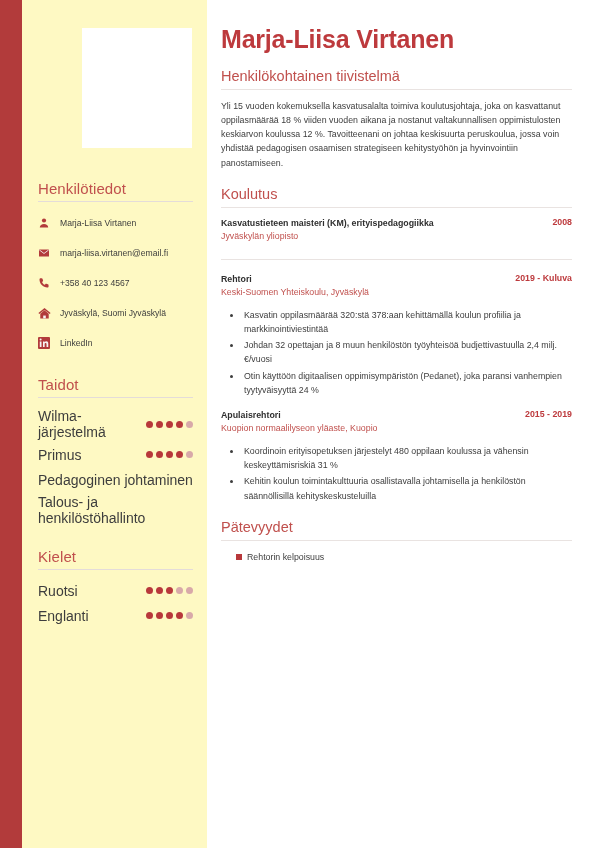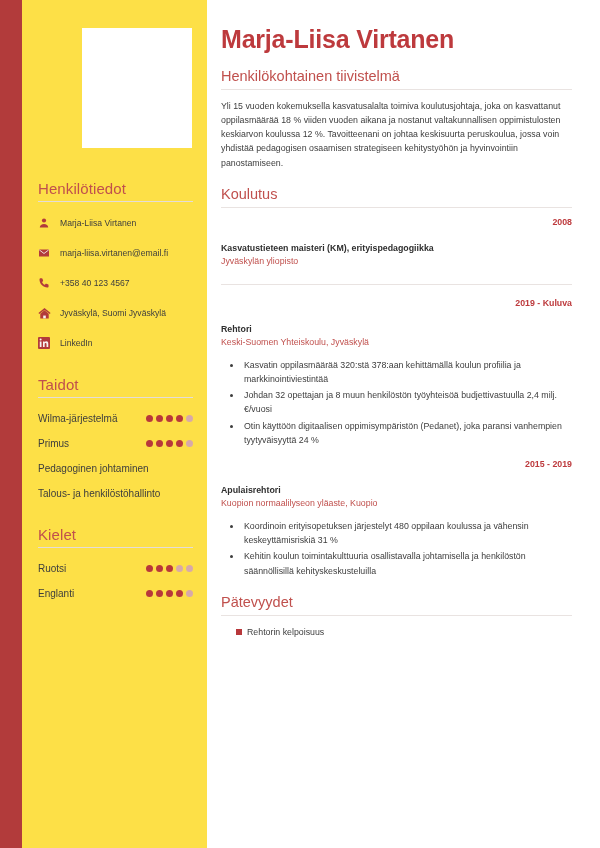--- a/index.html
+++ b/index.html
@@ -27,21 +27,21 @@
     width: 22px;
     height: 848px;
     background: #b23b3b;
     flex: 0 0 22px;
   }
 
   
   .sidebar {
     width: 185px;
     flex: 0 0 185px;
-    background: #fde047;
+    background: #fef9c3;
     box-sizing: border-box;
     padding: 0 14px 0 16px;
     height: 848px;
   }
   .photo-box {
     width: 110px;
     height: 120px;
     background: #ffffff;
     margin: 28px 0 0 44px;
   }
@@ -84,21 +84,21 @@
   }
 
   .rate-row {
     display: flex;
     align-items: center;
     justify-content: space-between;
     min-height: 21px;
     margin-bottom: 4px;
   }
   .rate-label {
-    font-size: 10px;
+    font-size: 14px;
     color: #3d3d3d;
   }
   .dots { display: flex; gap: 3px; flex: 0 0 auto; }
   .dot {
     width: 7px;
     height: 7px;
     border-radius: 50%;
     background: #d8a9a9;
   }
   .dot.on { background: #b8383b; }
@@ -143,21 +143,20 @@
     justify-content: space-between;
     align-items: flex-start;
     gap: 10px;
   }
   .entry-title {
     font-size: 8.8px;
     font-weight: bold;
     color: #2f2f2f;
     line-height: 1.38;
     max-width: 265px;
-    margin-top: 25px;
   }
   .entry-date {
     font-size: 8.8px;
     font-weight: bold;
     color: #bd3a3d;
     white-space: nowrap;
     padding-top: 0;
     text-align: right;
   }
   .entry-sub {

